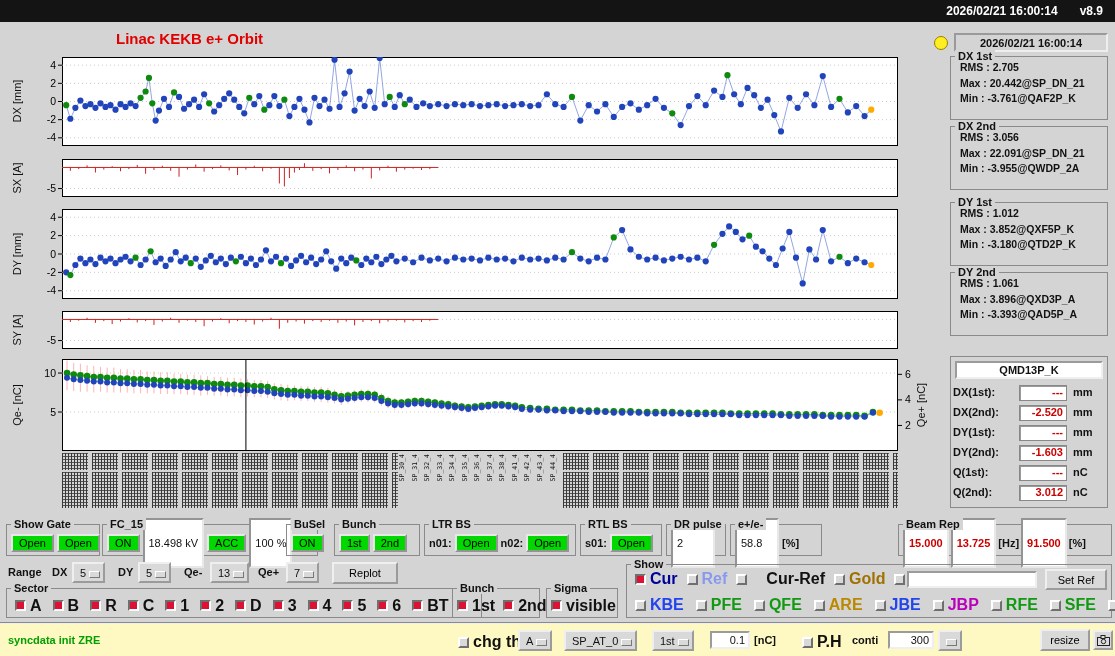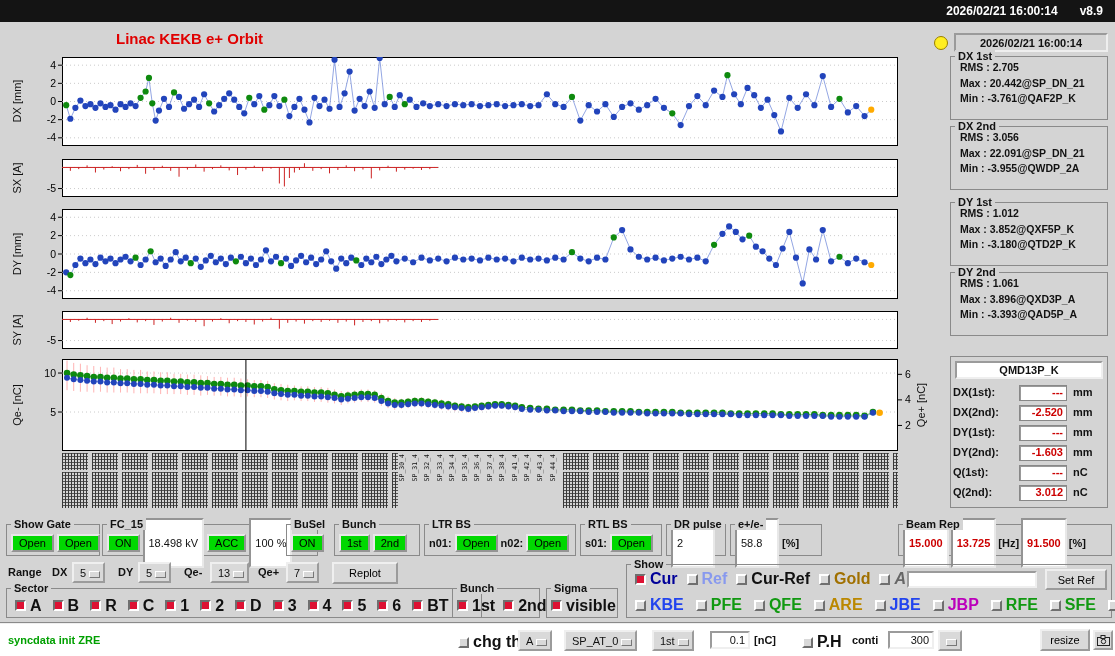--- a/index.html
+++ b/index.html
@@ -31,21 +31,21 @@
 .cb .ind{width:11px;height:11px;background:#d9d9d9;border-top:2px solid #fff;border-left:2px solid #fff;border-right:2px solid #6f6f6f;border-bottom:2px solid #6f6f6f;flex:none}
 .cb.on .ind{background:#dd1133;border-top-color:#6f6f6f;border-left-color:#6f6f6f;border-right-color:#fff;border-bottom-color:#fff}
 .cb.abs{position:absolute}
 .sframe{position:absolute;border:1px solid #8a8a8a;padding-top:2px}
 .srow{margin:1px 0 0 9px;font-weight:bold;font-size:10.5px;line-height:14.5px;white-space:nowrap}
 .mrow{position:absolute;left:0;width:100%;height:18px}
 .mlabel{position:absolute;left:2px;width:62px;text-align:left;font-weight:bold;top:1px}
 .mval{position:absolute;left:68px;width:48px;height:16px;background:#fff;border:1px solid #888;box-shadow:inset 1px 1px 0 #999;color:#cc0000;font-weight:bold;text-align:right;padding-right:3px}
 .munit{position:absolute;left:122px;font-weight:bold;top:1px}
 .tsbox{position:absolute;left:954px;top:33px;width:154px;height:19px;border:2px inset #eee;display:flex;align-items:center;justify-content:center;font-weight:bold;background:#d4d4d4}
-.bbar{position:absolute;left:0;top:622px;width:1115px;height:34px;background:#ffffff;border-top:1px solid #8a8a8a;box-shadow:inset 0 1px 0 #efefef}
+.bbar{position:absolute;left:0;top:622px;width:1115px;height:34px;background:#fef9c3;border-top:1px solid #8a8a8a;box-shadow:inset 0 1px 0 #efefef}
 .showrow{position:absolute;display:flex;align-items:center;gap:9px}
 </style>
 </head>
 <body>
 
 <div id="app" data-name="linac-orbit-app">
 
   <div class="topbar" data-name="top-titlebar">
     <span data-name="top-datetime">2026/02/21 16:00:14</span>
     <span data-name="top-version">v8.9</span>
@@ -971,21 +971,21 @@
         <span class="cb on" data-name="show-checkbox-cur">
           <span class="ind" data-name="checkbox-indicator"></span>
           <span style="color: rgb(0, 0, 153);">Cur</span>
         </span>
         <span class="cb" data-name="show-checkbox-ref">
           <span class="ind" data-name="checkbox-indicator"></span>
           <span style="color: rgb(136, 153, 238);">Ref</span>
         </span>
         <span class="cb" data-name="show-checkbox-cur-ref">
           <span class="ind" data-name="checkbox-indicator"></span>
-          <span style="color: rgb(17, 17, 17);">Cur-Ref</span>
+          <span style="color: rgb(17, 17, 17); margin-left: 15px;">Cur-Ref</span>
         </span>
         <span class="cb" data-name="show-checkbox-gold">
           <span class="ind" data-name="checkbox-indicator"></span>
           <span style="color: rgb(160, 112, 0);">Gold</span>
         </span>
         <span class="cb" data-name="show-checkbox-ave10">
           <span class="ind" data-name="checkbox-indicator"></span>
           <span style="color: rgb(102, 102, 102); font-style: italic;">Ave10</span>
         </span>
       </div>

